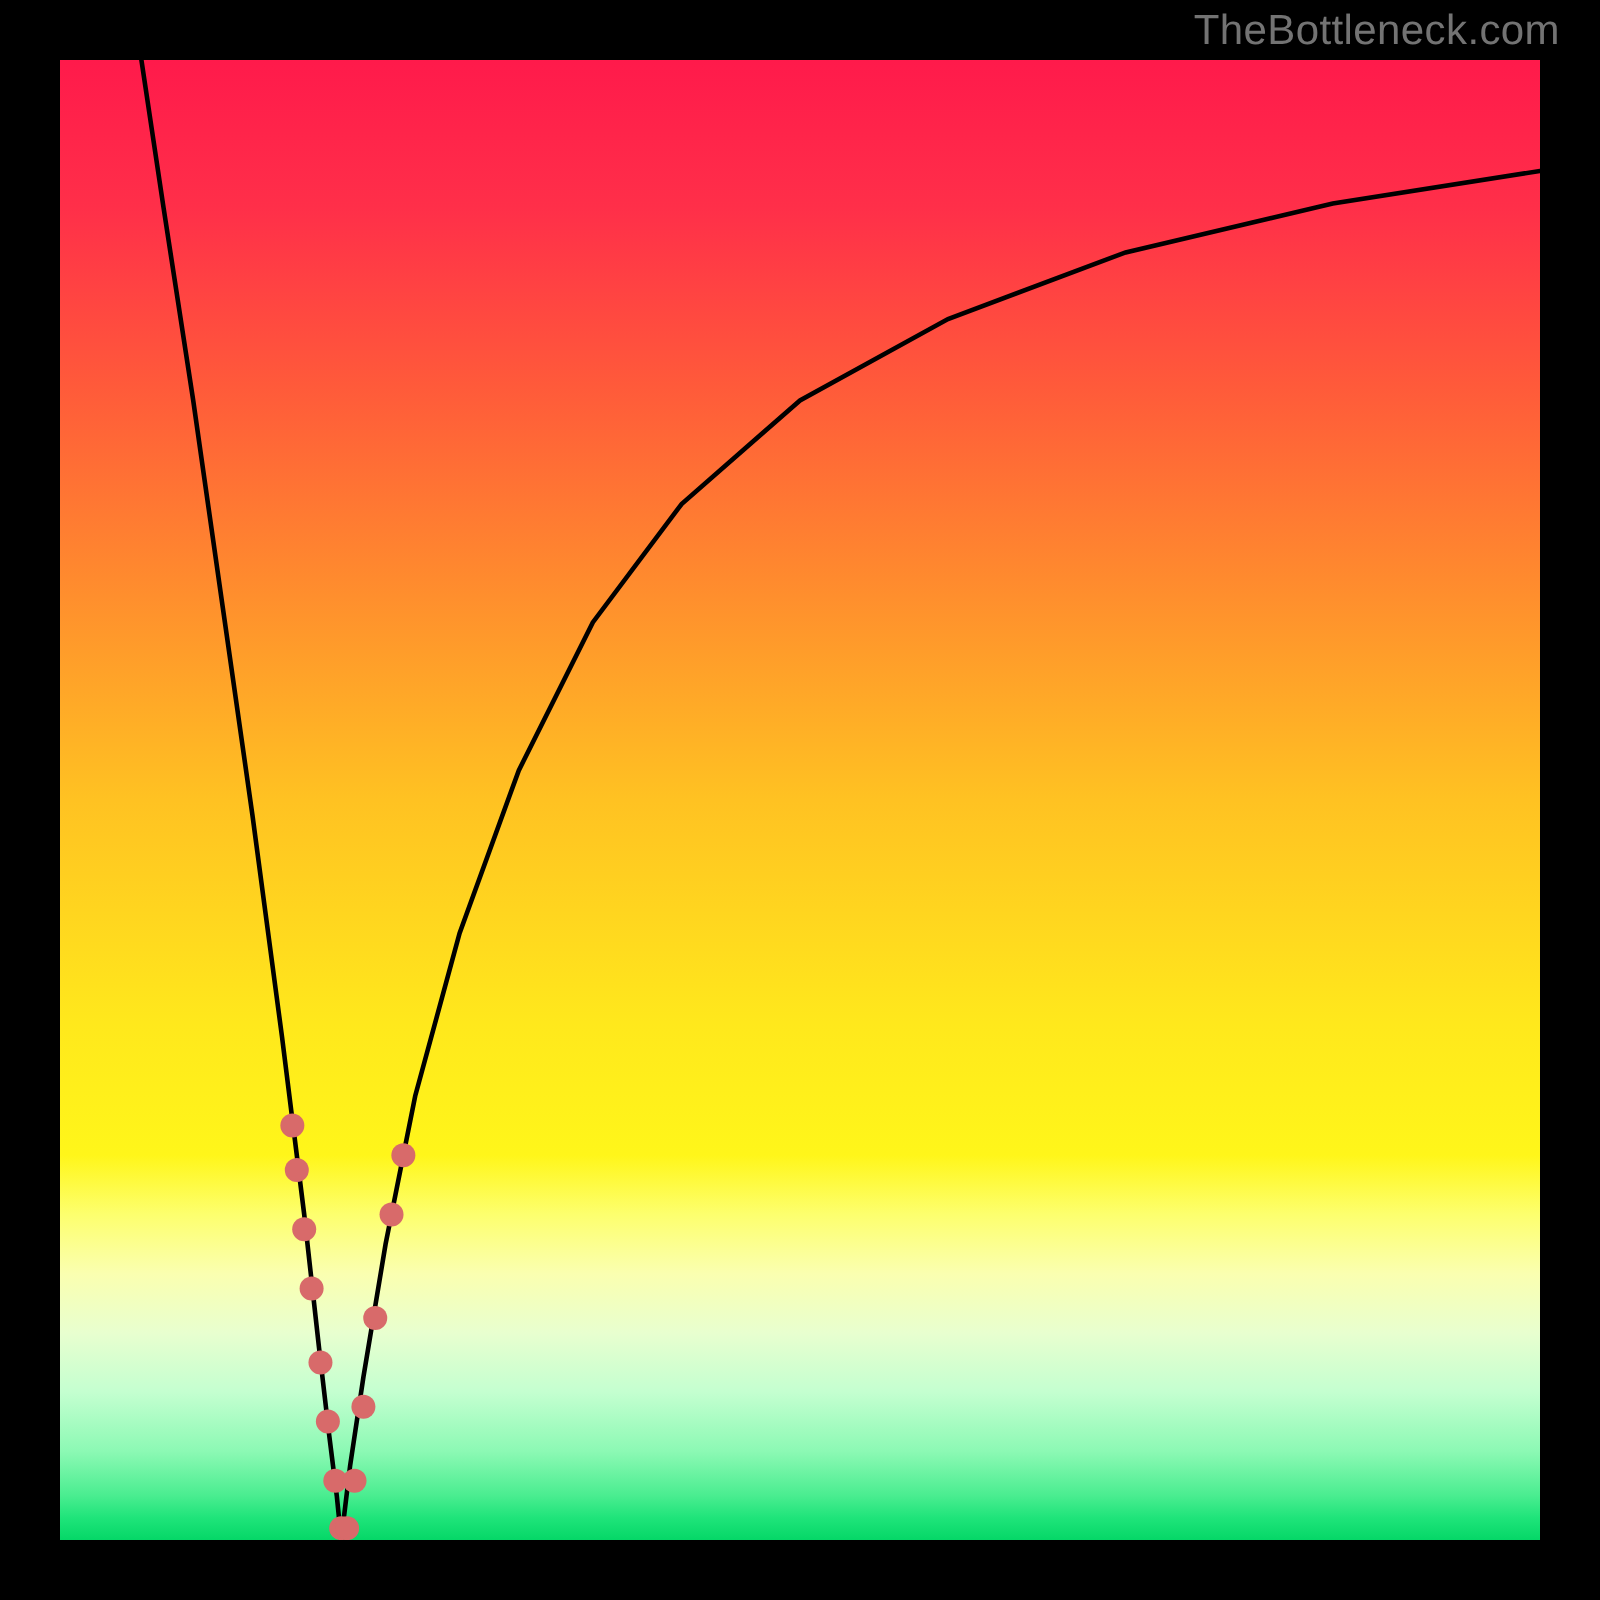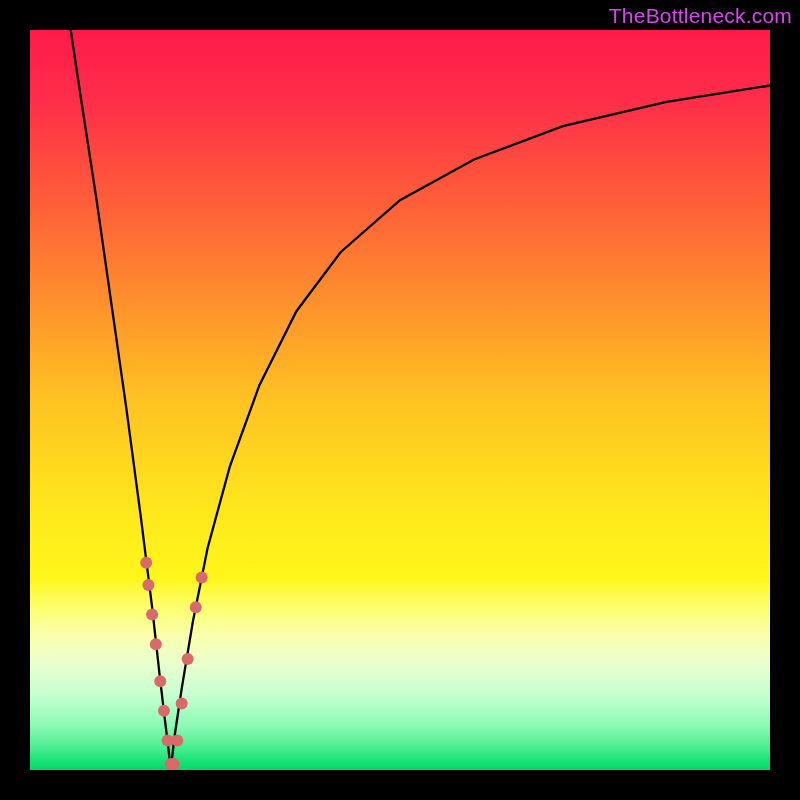--- a/index.html
+++ b/index.html
@@ -31,22 +31,22 @@
   }
   svg.curves {
     position: absolute;
     inset: 0;
     width: 100%;
     height: 100%;
   }
   .watermark {
     position: absolute;
     top: 4px;
-    right: 8px;
-    color: #d946ef;
+    right: 20px;
+    color: #737373;
     font-size: 21px;
     letter-spacing: 0.2px;
     font-weight: 400;
     user-select: none;
   }
 </style>
 </head>
 <body>
 
 <div class="frame">

